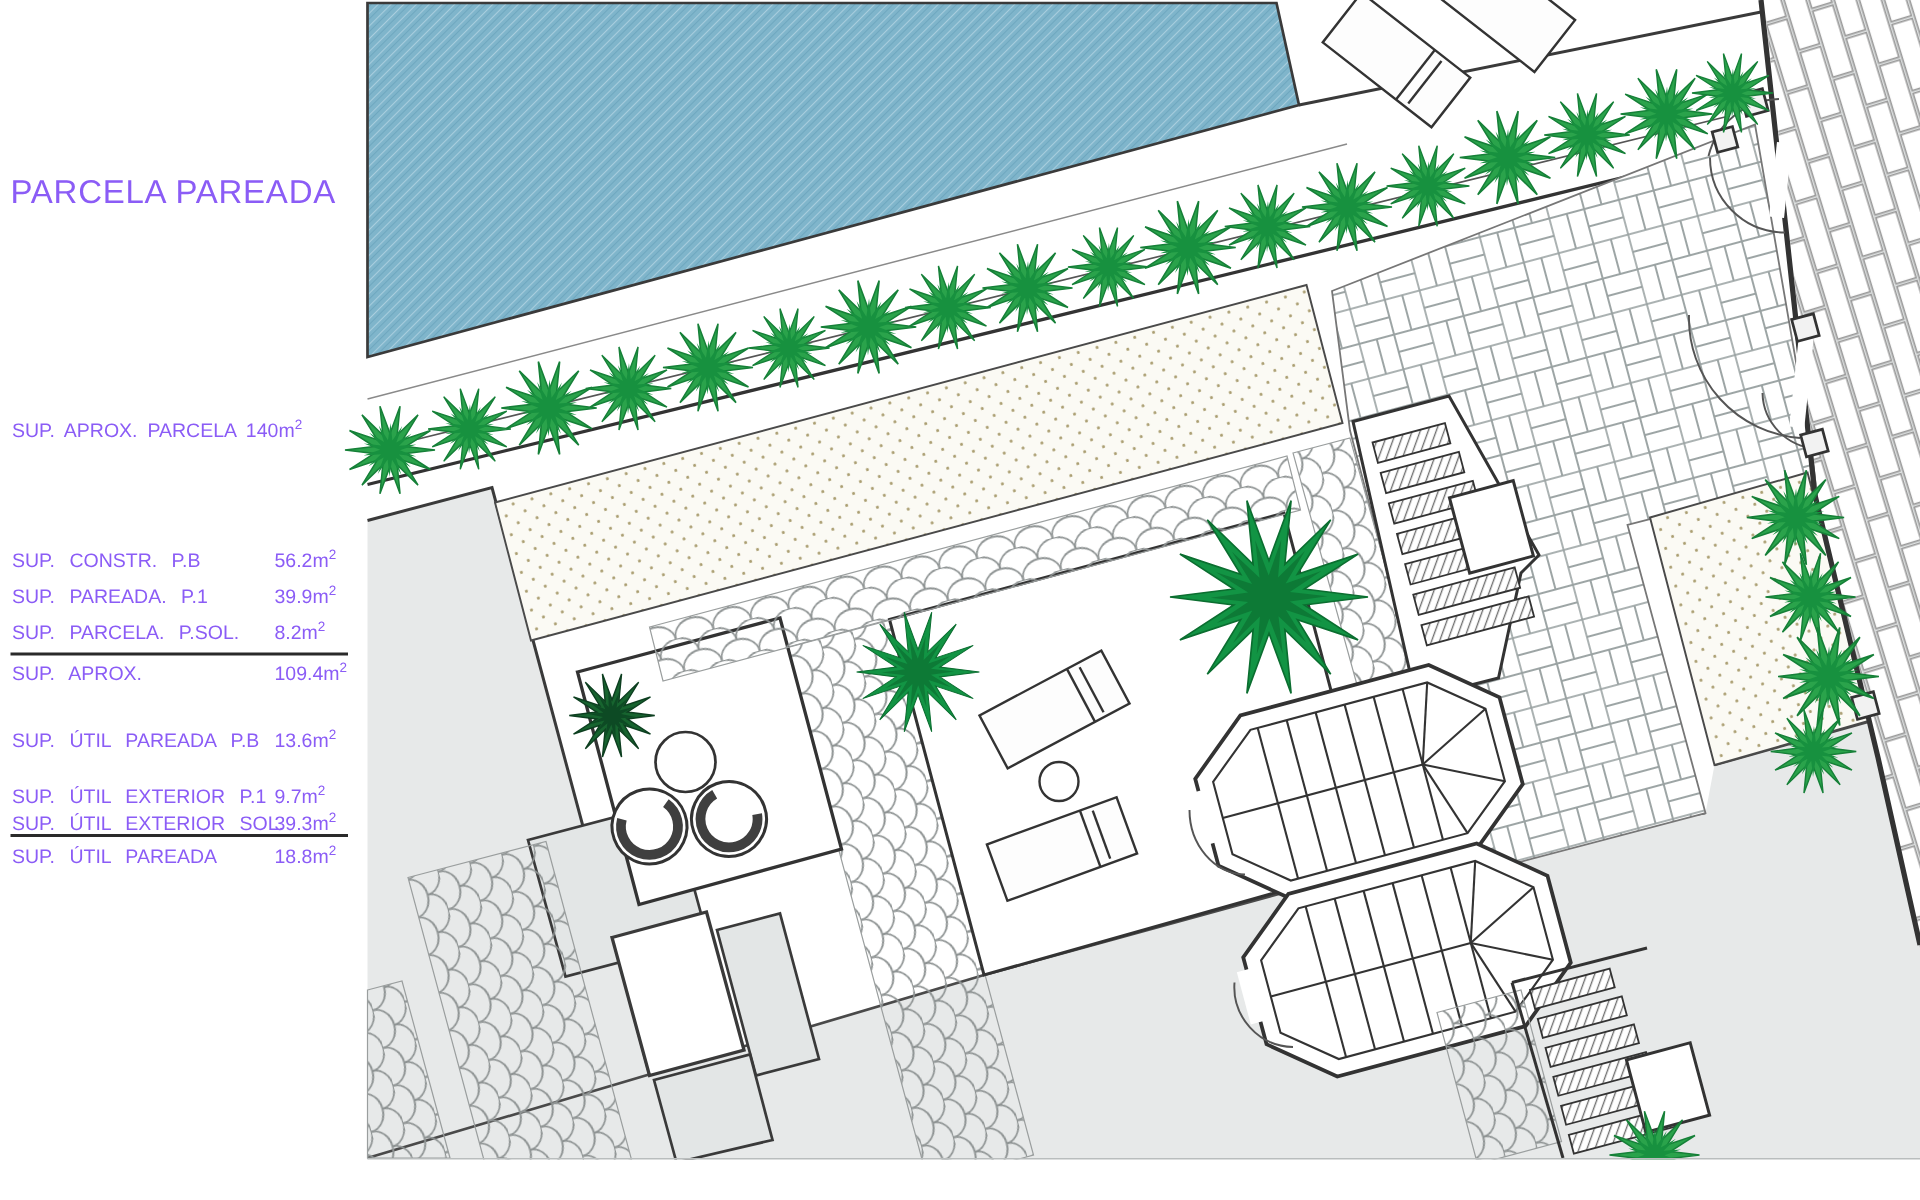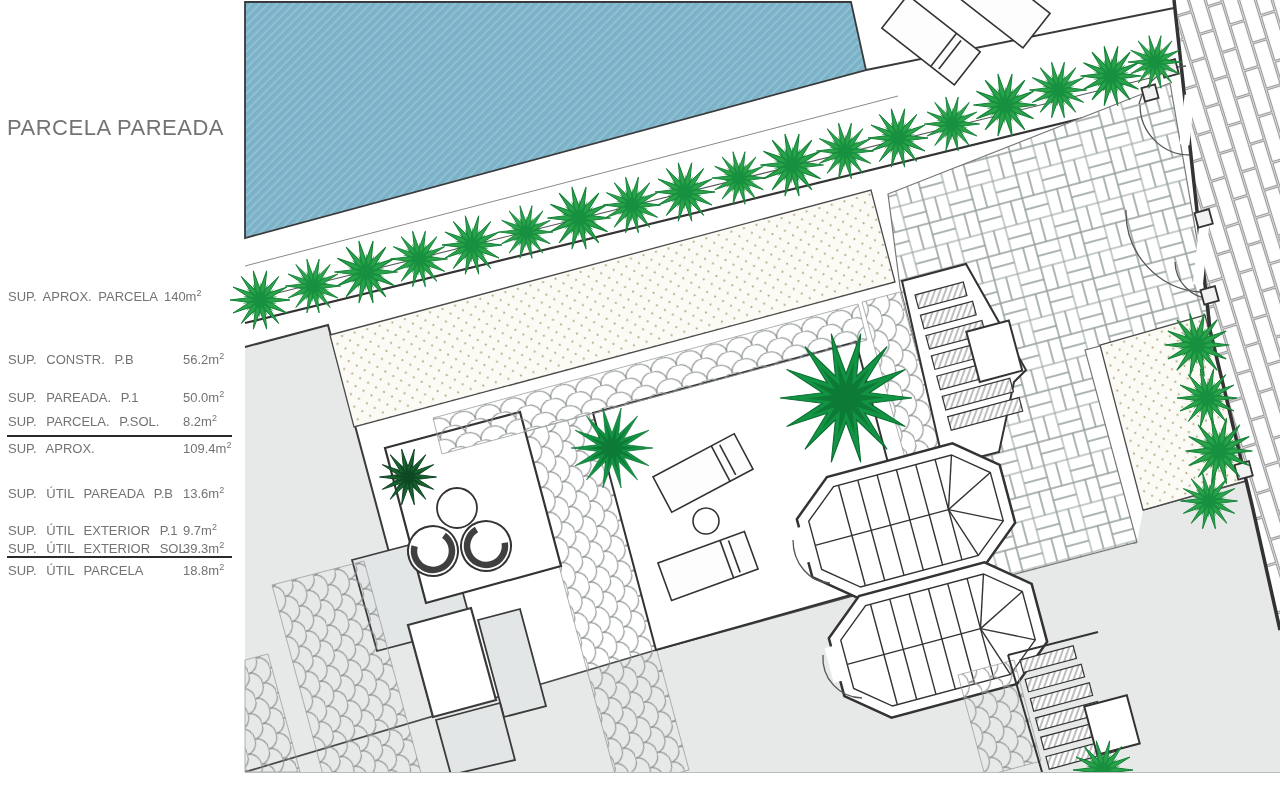--- a/index.html
+++ b/index.html
@@ -1,21 +1,21 @@
 <!DOCTYPE html>
 <html><head>
 <meta charset="utf-8">
 <style>
   html,body{margin:0;padding:0;background:#fff;}
   #stage{position:relative;width:1280px;height:800px;background:#fff;overflow:hidden;
-         font-family:"Liberation Sans",sans-serif;color:#737373;}
+         font-family:"Liberation Sans",sans-serif;color:#8b5cf6;}
   #plan-svg{position:absolute;left:0;top:0;}
   .legend{position:absolute;left:0;top:0;width:245px;height:800px;z-index:5;}
   .title{position:absolute;left:7px;top:115px;font-size:22px;letter-spacing:.5px;white-space:nowrap;}
-  .note{position:absolute;left:8px;top:289px;font-size:13px;word-spacing:3px;white-space:nowrap;}
+  .note{position:absolute;left:8px;top:279px;font-size:13px;word-spacing:3px;white-space:nowrap;}
   .row{position:absolute;left:8px;font-size:13px;word-spacing:6px;white-space:nowrap;}
   .row .val{position:absolute;left:175px;word-spacing:0;}
   .sup{font-size:9px;vertical-align:super;line-height:0;}
   .rule{position:absolute;left:7px;width:225px;height:2px;background:#2a2a2a;}
 </style>
 </head>
 <body>
 
 <div id="stage">
 
@@ -310,27 +310,27 @@
 </g>
 </svg>
 
 <div class="legend">
   <div class="title">PARCELA PAREADA</div>
 
   <div class="note">
     <span>SUP. APROX. PARCELA 140m</span><span class="sup">2</span>
   </div>
 
-  <div class="row" style="top:352px">
+  <div class="row" style="top:366px">
     <span>SUP. CONSTR. P.B</span>
     <span class="val"><span>56.2m</span><span class="sup">2</span></span>
   </div>
   <div class="row" style="top:390px">
     <span>SUP. PAREADA. P.1</span>
-    <span class="val"><span>50.0m</span><span class="sup">2</span></span>
+    <span class="val"><span>39.9m</span><span class="sup">2</span></span>
   </div>
   <div class="row" style="top:414px">
     <span>SUP. PARCELA. P.SOL.</span>
     <span class="val"><span>8.2m</span><span class="sup">2</span></span>
   </div>
   <div class="rule" style="top:435px"></div>
   <div class="row" style="top:441px">
     <span>SUP. APROX.</span>
     <span class="val"><span>109.4m</span><span class="sup">2</span></span>
   </div>
@@ -342,18 +342,18 @@
   <div class="row" style="top:523px">
     <span>SUP. ÚTIL EXTERIOR P.1</span>
     <span class="val"><span>9.7m</span><span class="sup">2</span></span>
   </div>
   <div class="row" style="top:541px">
     <span>SUP. ÚTIL EXTERIOR SOL.</span>
     <span class="val"><span>39.3m</span><span class="sup">2</span></span>
   </div>
   <div class="rule" style="top:556px"></div>
   <div class="row" style="top:563px">
-    <span>SUP. ÚTIL PARCELA</span>
+    <span>SUP. ÚTIL PAREADA</span>
     <span class="val"><span>18.8m</span><span class="sup">2</span></span>
   </div>
 </div>
 
 </div>
 
 </body></html>

